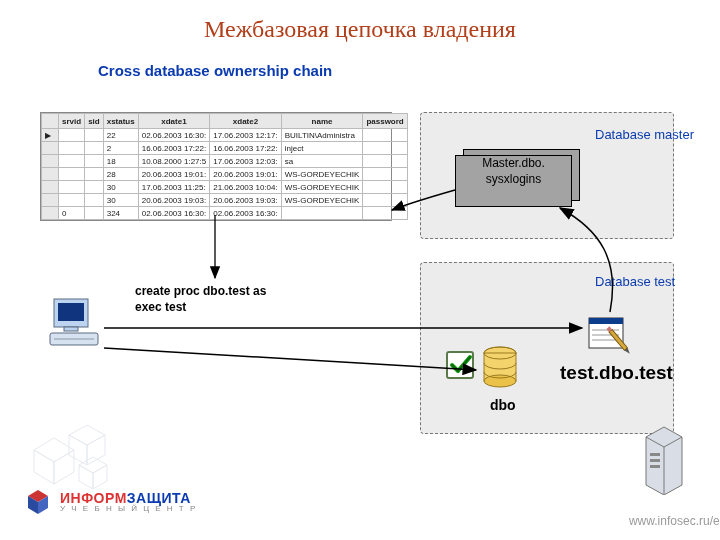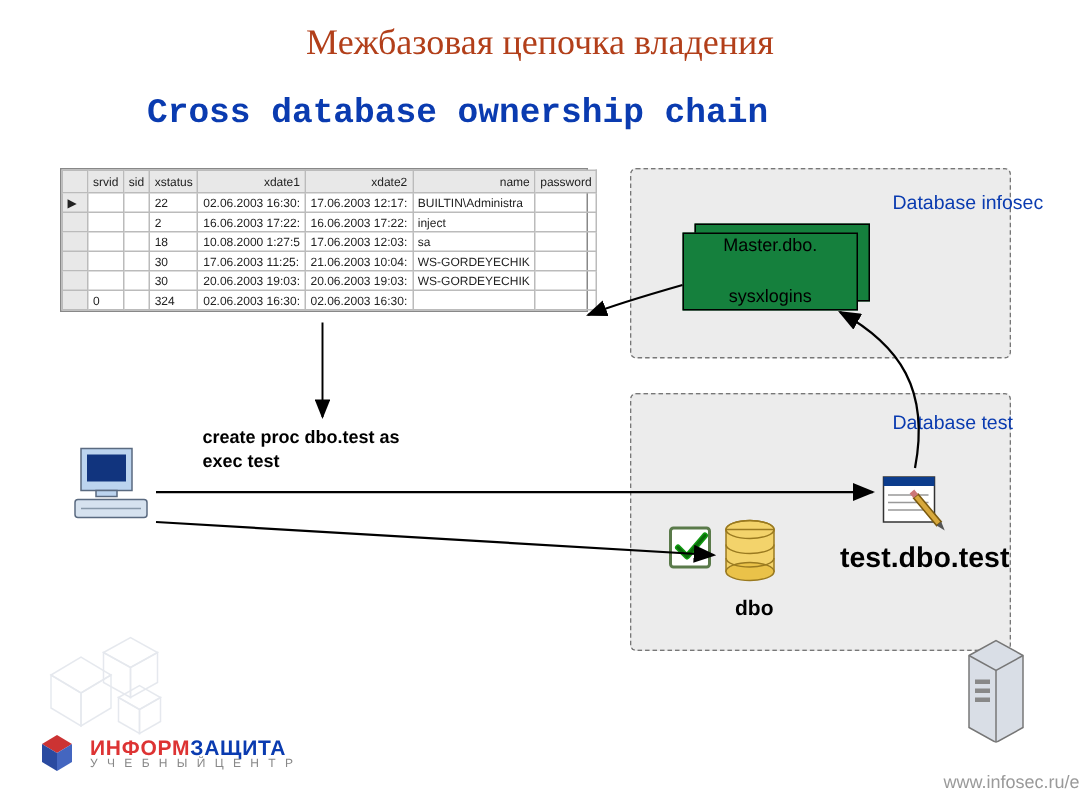--- a/index.html
+++ b/index.html
@@ -25,23 +25,23 @@
     width: 720px;
     text-align: center;
     font-size: 24px;
     color: #b23f1a;
     font-family: "Times New Roman", serif;
   }
   .subtitle {
     position: absolute;
     top: 62px;
     left: 98px;
-    font-size: 23px;
+    font-size: 15px;
     color: #0a3bb0;
-    font-family: Liberation Mono, monospace;
+    font-family: Liberation Sans, sans-serif;
     font-weight: bold;
   }
 
   
   .db-box {
     position: absolute;
     background: #ececec;
     border: 1px dashed #777;
     border-radius: 4px;
   }
@@ -72,28 +72,28 @@
     position: absolute;
     left: 455px;
     top: 155px;
     width: 120px;
     height: 55px;
   }
   .card {
     position: absolute;
     width: 115px;
     height: 50px;
-    background: #15803d;
+    background: #a3a3a3;
     border: 1px solid #000;
     text-align: center;
     font-size: 12px;
     line-height: 1.3;
     display: flex;
     flex-direction: column;
-    justify-content: space-between;
+    justify-content: flex-start;
   }
   .card.back { left: 8px; top: -6px; }
   .card.front { left: 0; top: 0; }
 
   
   .data-grid {
     position: absolute;
     left: 40px;
     top: 112px;
     width: 350px;
@@ -108,22 +108,22 @@
     color: #222;
   }
   .data-grid th, .data-grid td {
     border: 1px solid #bbb;
     padding: 1px 3px;
     white-space: nowrap;
     overflow: hidden;
   }
   .data-grid th {
     background: #e8e8e8;
-    font-weight: normal;
-    text-align: right;
+    font-weight: bold;
+    text-align: center;
     height: 12px;
   }
   .data-grid td {
     height: 10px;
   }
   .data-grid .rowhdr {
     background: #e8e8e8;
     width: 10px;
     min-width:10px;
   }
@@ -260,21 +260,21 @@
       <path d="M45 25 l0 20 l18 10 l0 -20 z"></path>
       <path d="M81 25 l0 20 l-18 10 l0 -20 z"></path>
       <path d="M55 55 l14 -8 l14 8 l-14 8 z"></path>
       <path d="M55 55 l0 16 l14 8 l0 -16 z"></path>
       <path d="M83 55 l0 16 l-14 8 l0 -16 z"></path>
     </g>
   </svg>
 
   <div class="db-box db-master"></div>
   <div class="db-label master">
-    <span>Database infosec</span>
+    <span>Database master</span>
   </div>
 
   <div class="db-box db-test"></div>
   <div class="db-label test">
     <span>Database test</span>
   </div>
 
   <div class="card-stack">
     <div class="card back"></div>
     <div class="card front">
@@ -317,20 +317,30 @@
             <td></td>
           </tr>
           <tr>
             <td class="rowhdr"></td>
             <td><null></null></td>
             <td><binary></binary></td>
             <td>18</td>
             <td>10.08.2000 1:27:5</td>
             <td>17.06.2003 12:03:</td>
             <td>sa</td>
+            <td></td>
+          </tr>
+          <tr>
+            <td class="rowhdr"></td>
+            <td><null></null></td>
+            <td><binary></binary></td>
+            <td>28</td>
+            <td>20.06.2003 19:01:</td>
+            <td>20.06.2003 19:01:</td>
+            <td>WS-GORDEYECHIK</td>
             <td></td>
           </tr>
           <tr>
             <td class="rowhdr"></td>
             <td><null></null></td>
             <td><binary></binary></td>
             <td>30</td>
             <td>17.06.2003 11:25:</td>
             <td>21.06.2003 10:04:</td>
             <td>WS-GORDEYECHIK</td>

